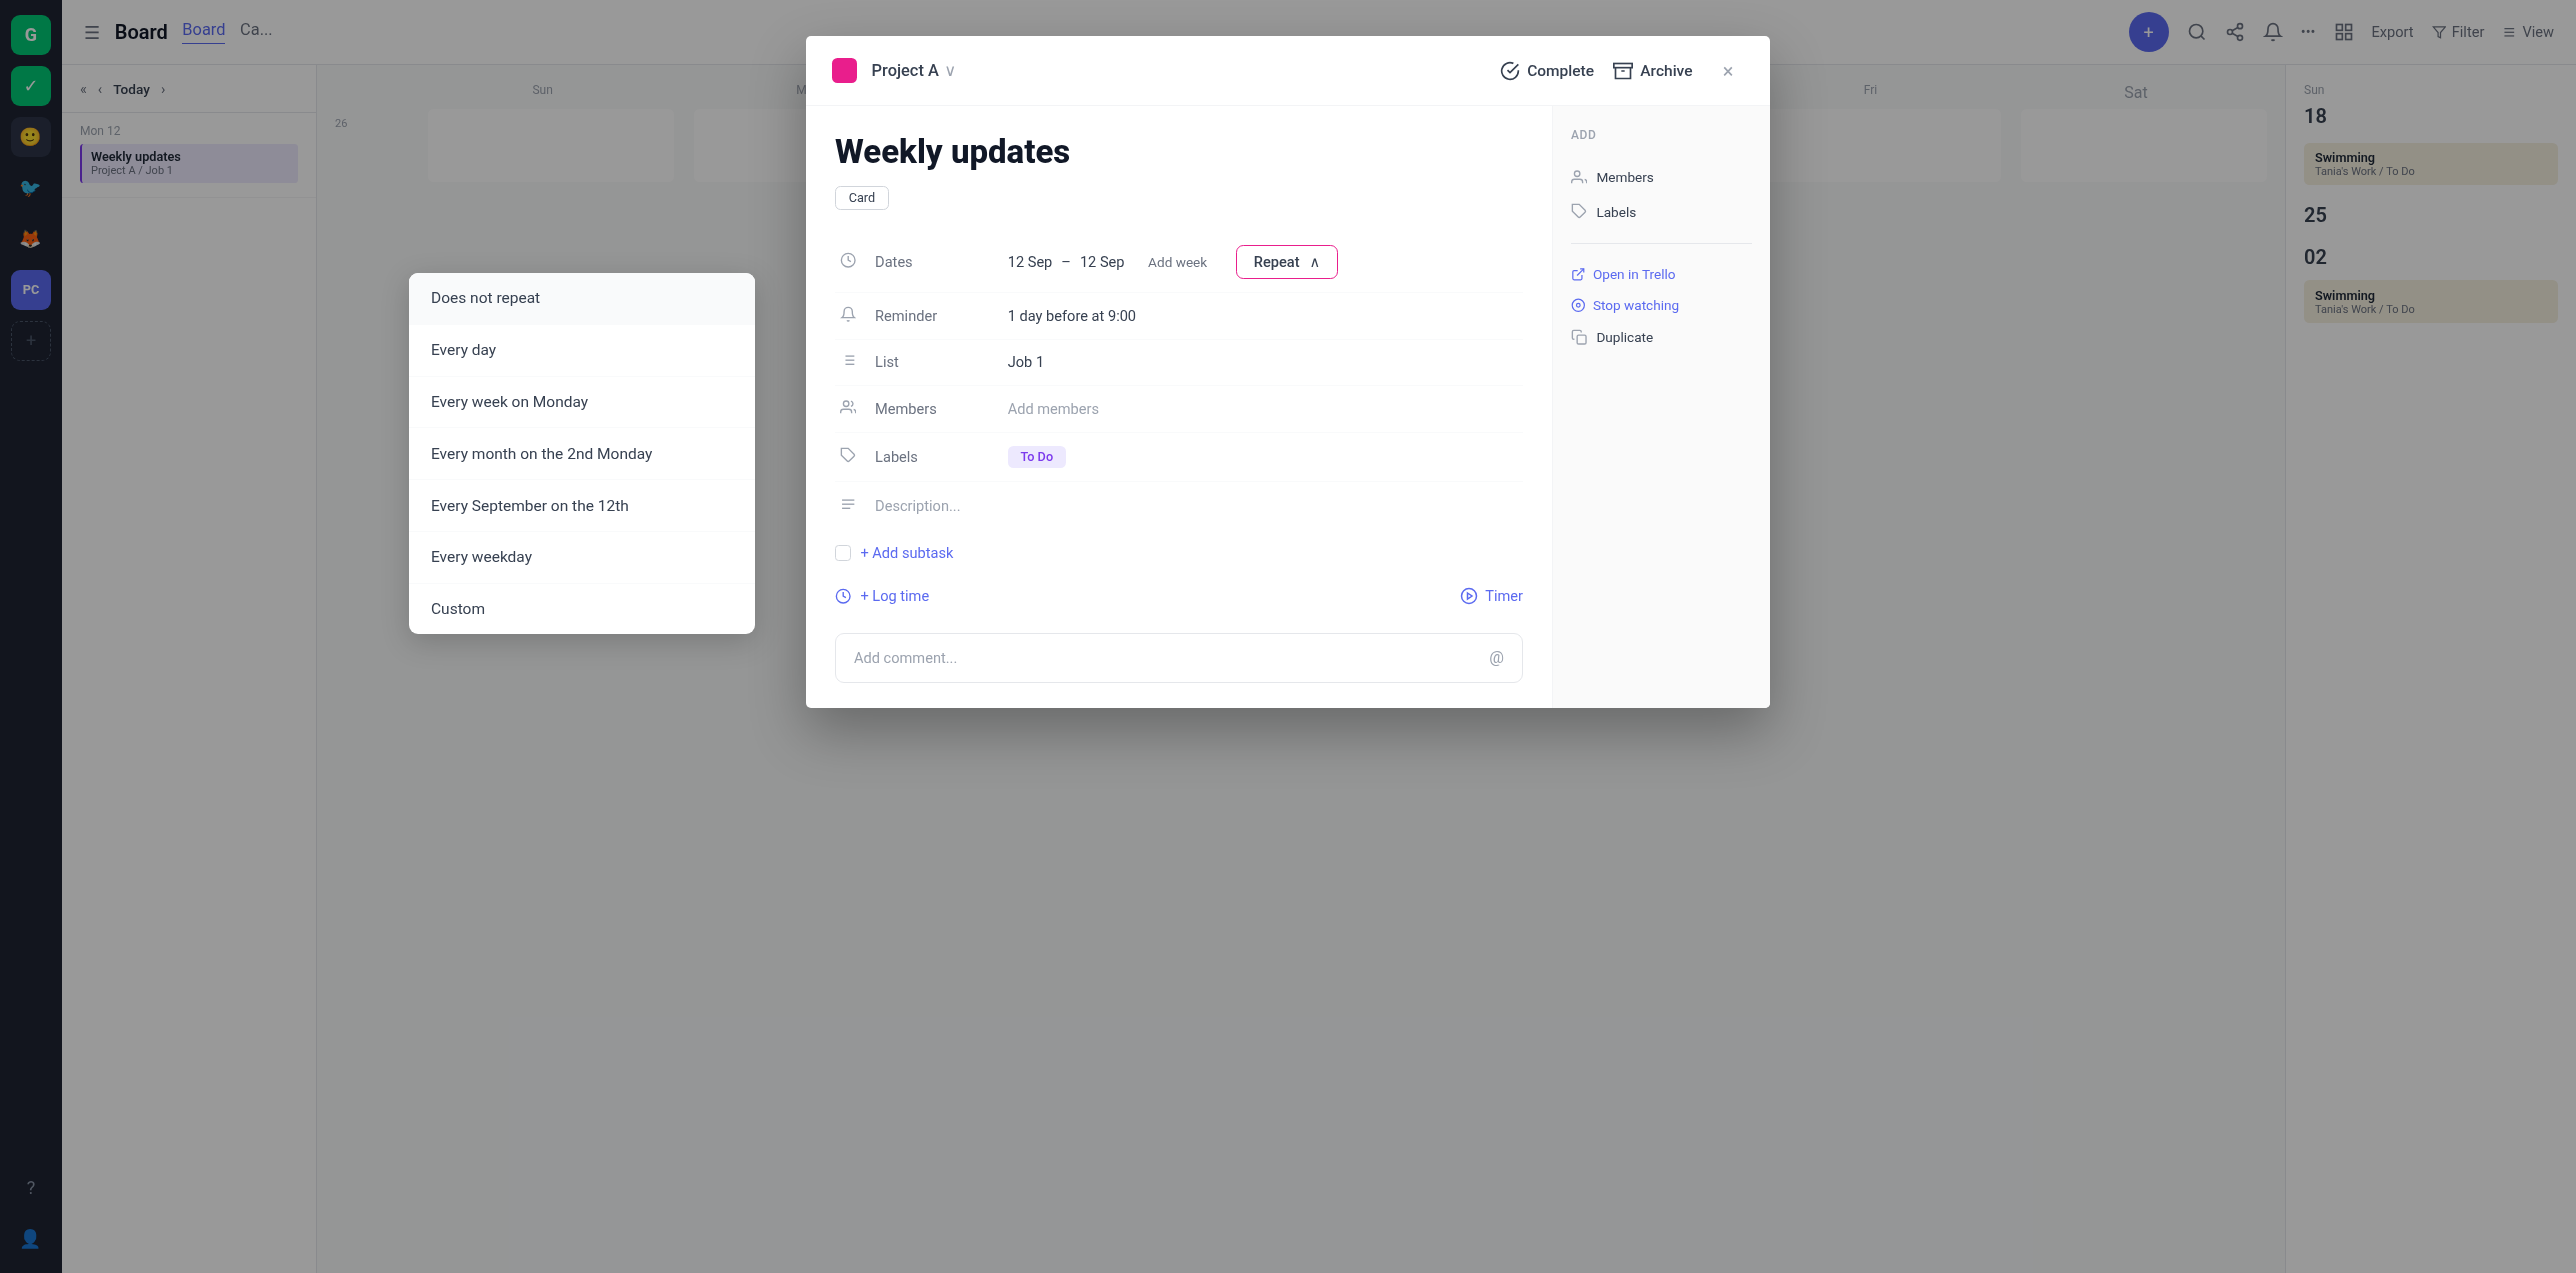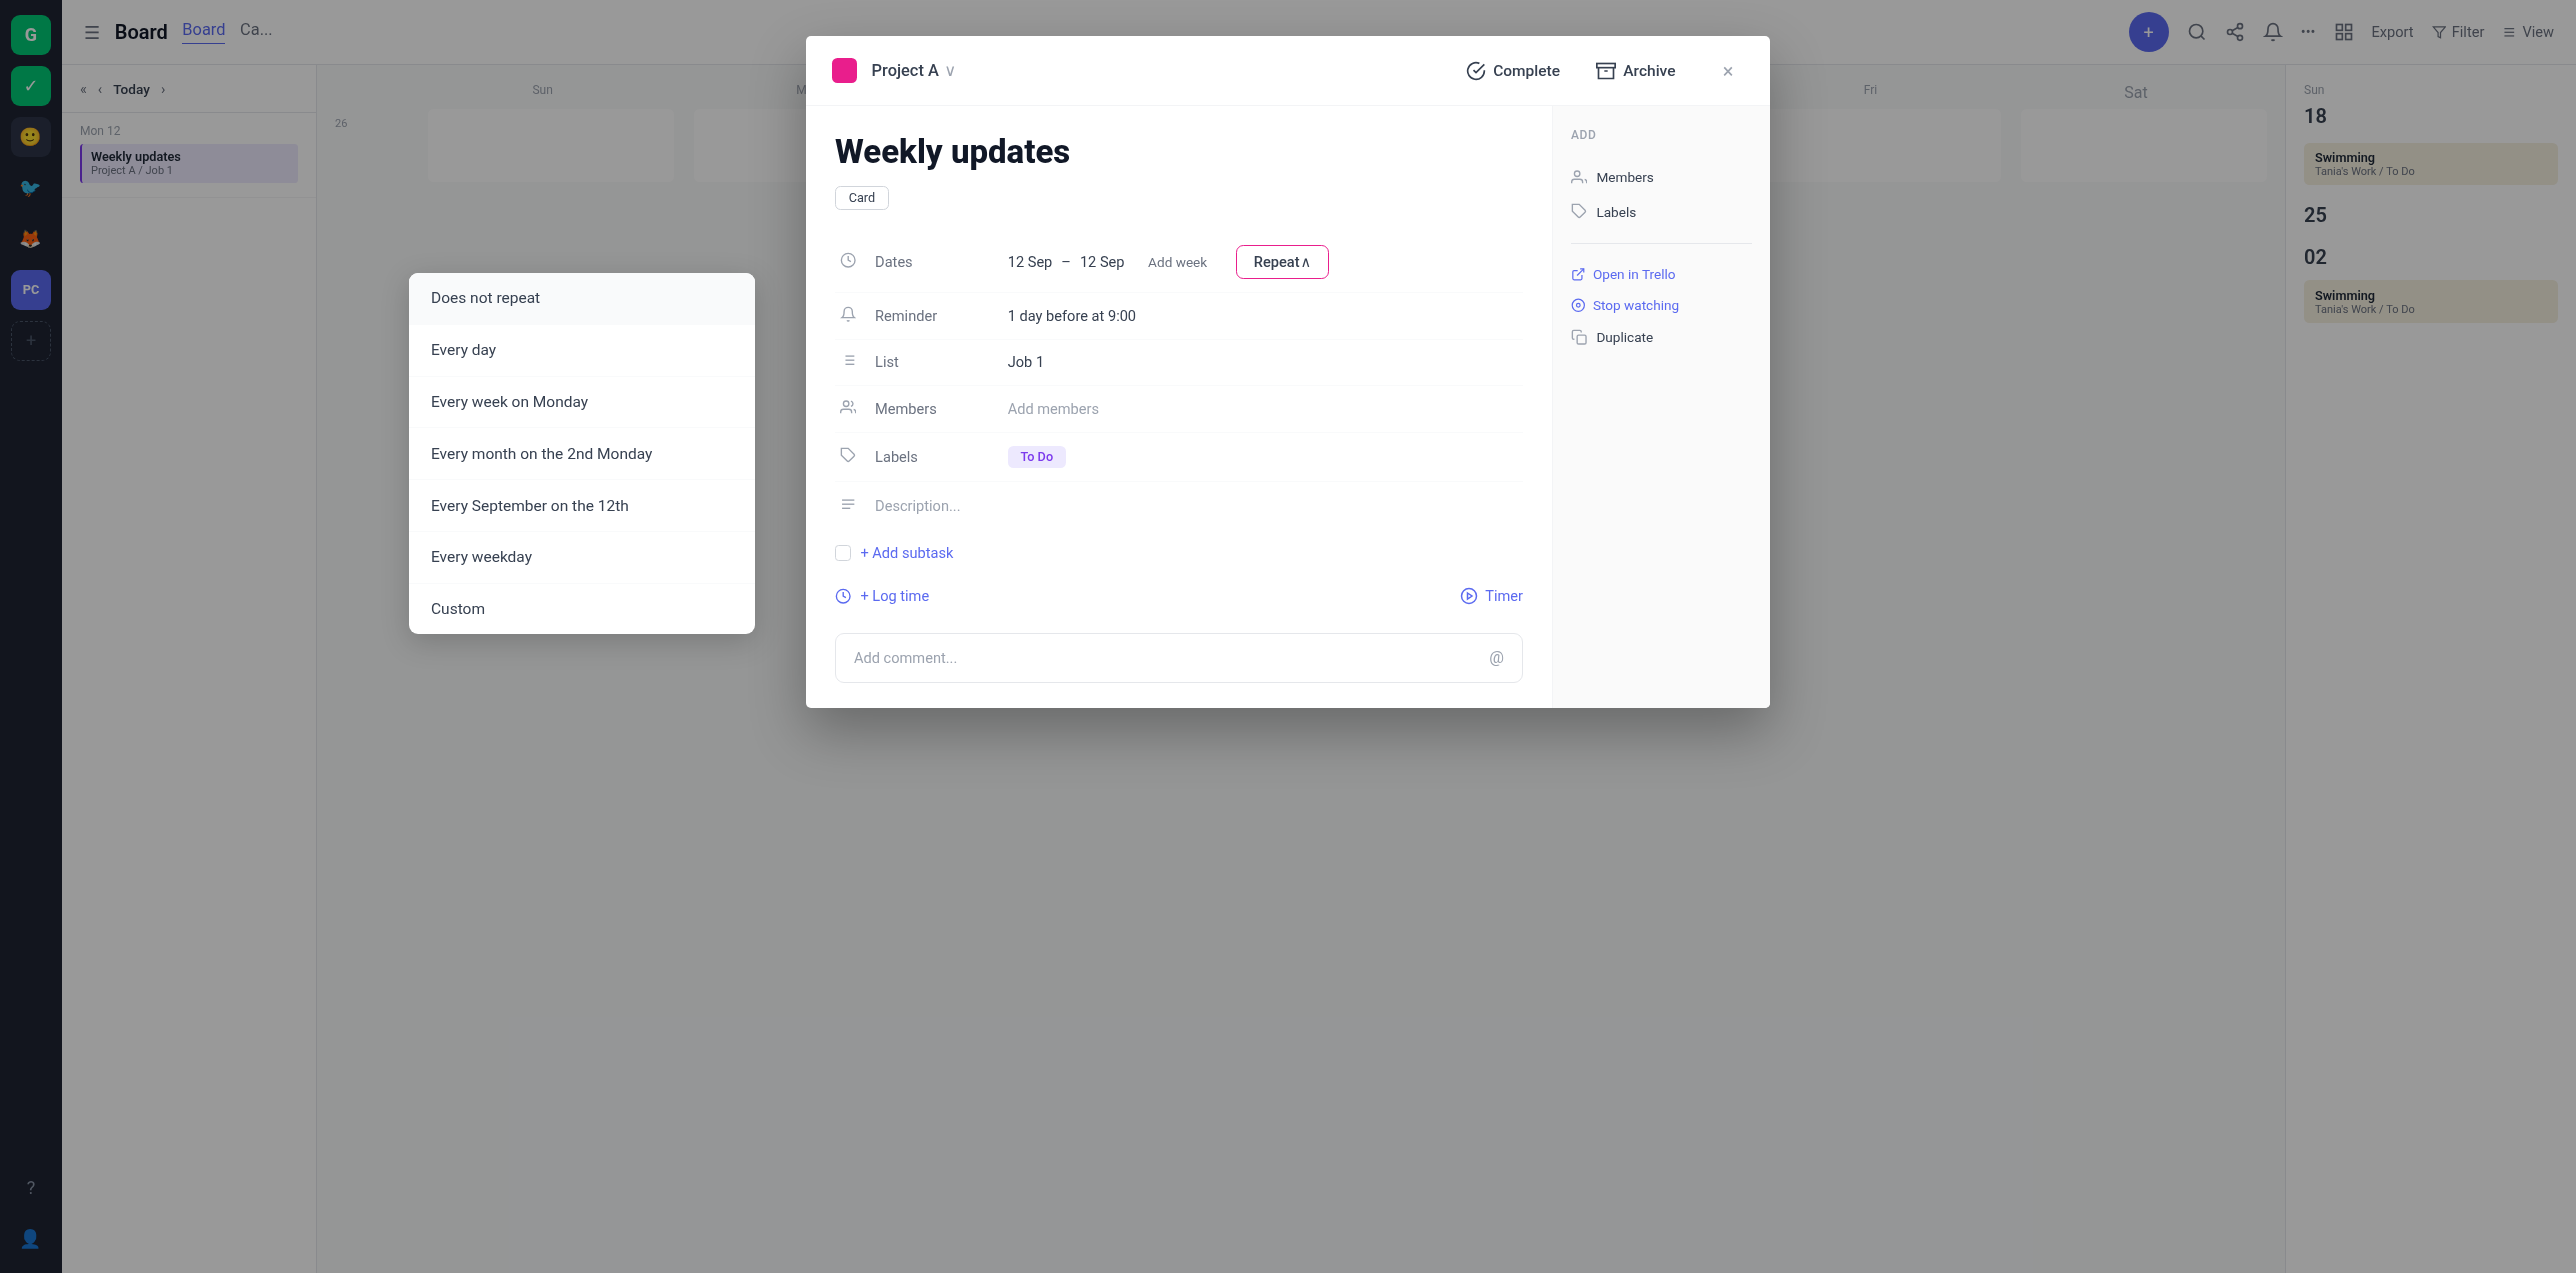--- a/index.html
+++ b/index.html
@@ -256,21 +256,21 @@
       font-weight: 500;
       color: #374151;
       display: flex;
       align-items: center;
       gap: 5.5px;
     }
     .modal-header-actions {
       margin-left: auto;
       display: flex;
       align-items: center;
-      gap: 36px;
+      gap: 19px;
     }
     .modal-action-btn {
       display: flex;
       align-items: center;
       gap: 7.3px;
       font-size: 15.5px;
       color: #374151;
       cursor: pointer;
       font-weight: 500;
     }
@@ -348,21 +348,21 @@
     .add-time-btn {
       color: #6b7280;
       font-size: 13.6px;
       cursor: pointer;
       margin-left: 9px;
     }
 
     .repeat-btn {
       display: flex;
       align-items: center;
-      gap: 1px;
+      gap: 10px;
       border: 1.8px solid #e91e8c;
       border-radius: 7.3px;
       padding: 7.3px 16.4px;
       font-size: 14.6px;
       color: #374151;
       cursor: pointer;
       font-weight: 500;
       margin-left: 14.6px;
     }
 

